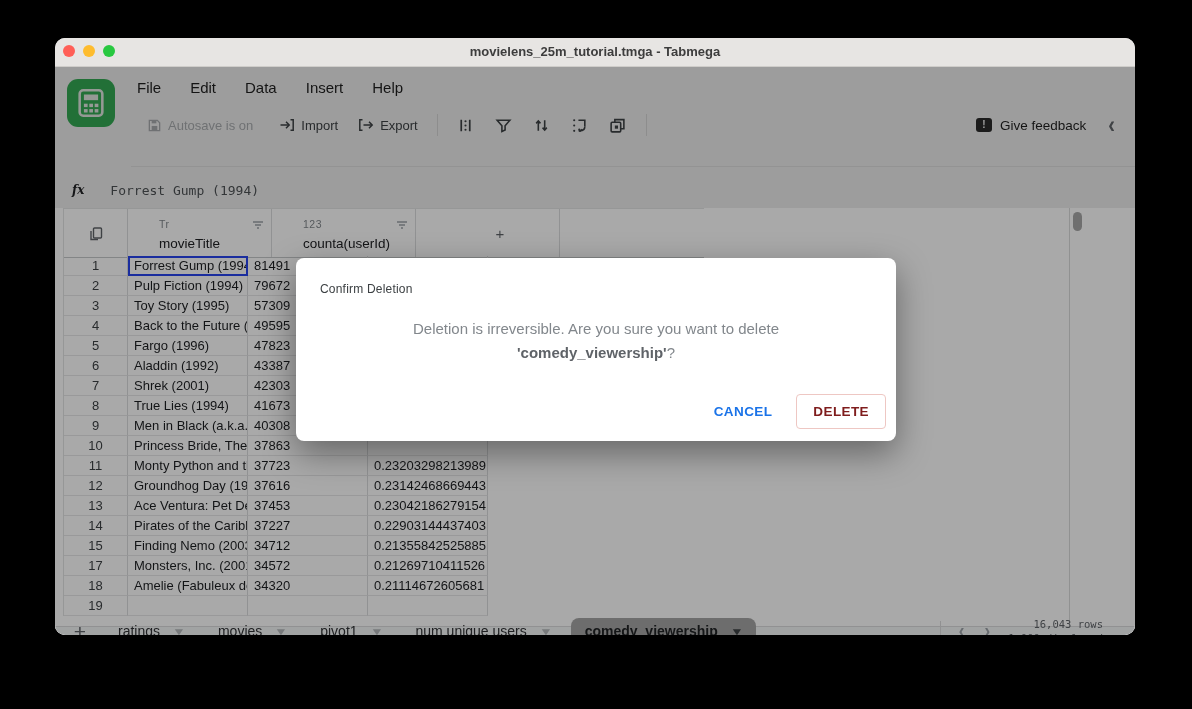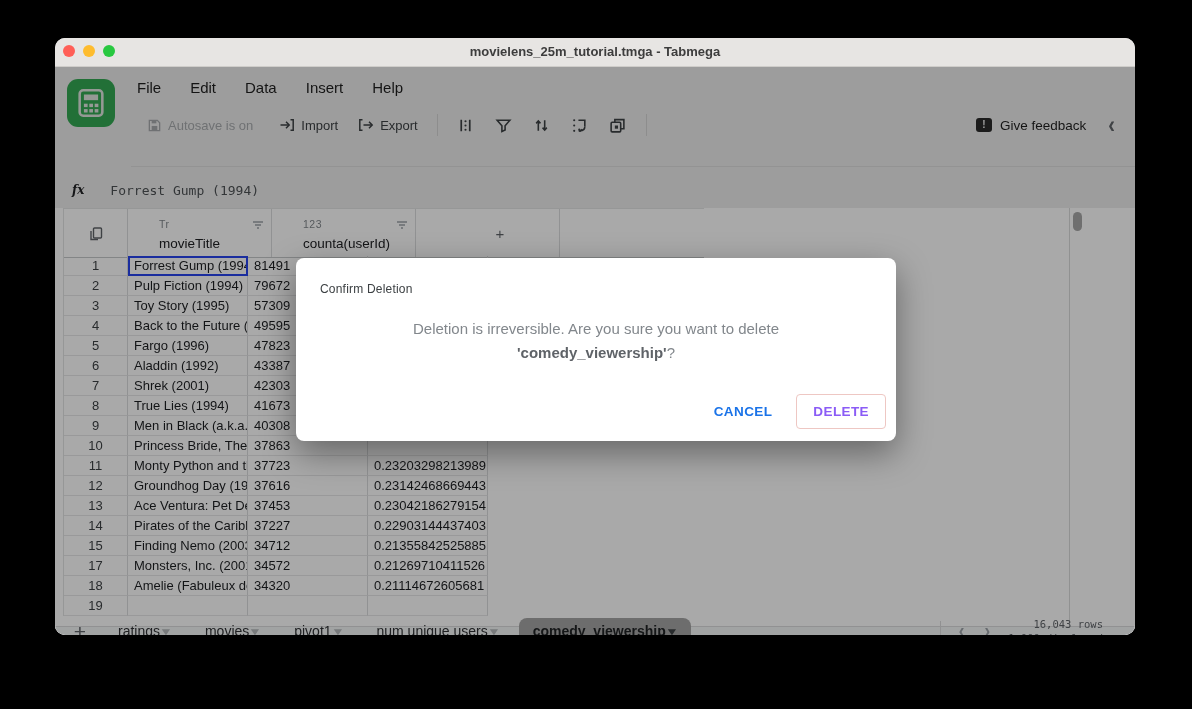--- a/index.html
+++ b/index.html
@@ -47,39 +47,39 @@
   .trow{display:grid;grid-template-columns:64px 120px 120px 120px;height:20px;border-left:1px solid #e0e1e2;box-sizing:border-box;}
   .tcell{box-sizing:border-box;border-right:1px solid #d9dadb;border-bottom:1px solid #e4e5e6;font-size:13px;color:#1c1e21;line-height:19px;padding:0 2px 0 6px;white-space:nowrap;overflow:hidden;}
   .tcell.rownum{text-align:center;color:#3c4043;padding:0;}
   .tcell.selected{outline:2px solid #2843ec;outline-offset:-2px;}
   .vscroll-line{position:absolute;right:65px;top:0;bottom:0;width:1px;background:#d7d8d9;}
   .vscroll-thumb{position:absolute;right:53px;top:4px;width:9px;height:19px;border-radius:5px;background:#a6a6a6;}
   
   .tabbar{position:absolute;left:0;right:0;top:560px;bottom:0;background:#f1f3f4;border-top:1px solid #d8d9da;display:flex;align-items:center;}
   .add-tab{margin-left:13px;font-size:21px;color:#5f6368;line-height:1;width:24px;text-align:center;}
   .tabs{display:flex;align-items:center;margin-left:12px;gap:6px;}
-  .tab{display:flex;align-items:center;gap:1px;padding:5px 14px;border-radius:8px;font-size:14px;color:#2f3133;white-space:nowrap;}
+  .tab{display:flex;align-items:center;gap:14px;padding:5px 14px;border-radius:8px;font-size:14px;color:#2f3133;white-space:nowrap;}
   .tab .chev{font-size:10px;color:#b3b7ba;transform:scaleX(1.4);}
   .tab.active{background:#a3a3a3;font-weight:700;color:#1f2123;}
   .tab.active .chev{color:#3c4043;}
   .tabbar-right{position:absolute;right:32px;display:flex;align-items:center;gap:18px;}
   .pager{display:flex;align-items:center;gap:20px;color:#9aa0a6;font-size:17px;font-weight:700;}
   .pager span{transform:scaleY(1.2);}
   .rows-info{font-family:"DejaVu Sans Mono",monospace;font-size:10.5px;color:#5f6368;text-align:right;line-height:14px;}
   .pager-sep{width:1px;height:20px;background:#d8d9da;}
   
   .scrim{position:absolute;left:0;top:0;right:0;bottom:0;background:rgba(0,0,0,0.33);z-index:40;}
   .modal{position:absolute;left:241px;top:192px;width:600px;height:183px;background:#fff;border-radius:8px;box-shadow:0 12px 34px rgba(0,0,0,.4);z-index:50;box-sizing:border-box;padding:24px;}
   .modal h2{margin:0;font-size:12px;font-weight:500;color:#3c4043;letter-spacing:.2px;}
   .modal .mbody{margin-top:21px;font-size:15px;color:#82878c;line-height:24px;text-align:center;}
   .modal .mbody b{color:#5f6368;font-weight:700;}
   .modal .actions{position:absolute;right:10px;bottom:12px;display:flex;align-items:center;gap:12px;}
   .btn{font-family:"Liberation Sans",sans-serif;font-size:13.5px;font-weight:700;letter-spacing:.4px;background:transparent;border:none;cursor:pointer;}
   .btn.cancel{color:#1a73e8;padding:9px 12px;}
-  .btn.delete{color:#8b5cf6;border:1px solid #eec7c3;border-radius:4px;padding:9px 16px;background:#fff;}
+  .btn.delete{color:#7f1d1d;border:1px solid #eec7c3;border-radius:4px;padding:9px 16px;background:#fff;}
 </style>
 </head>
 <body>
 
 <div class="stage">
   <div class="window">
 
     <div class="titlebar">
       <div class="lights">
         <span class="light red"></span>

